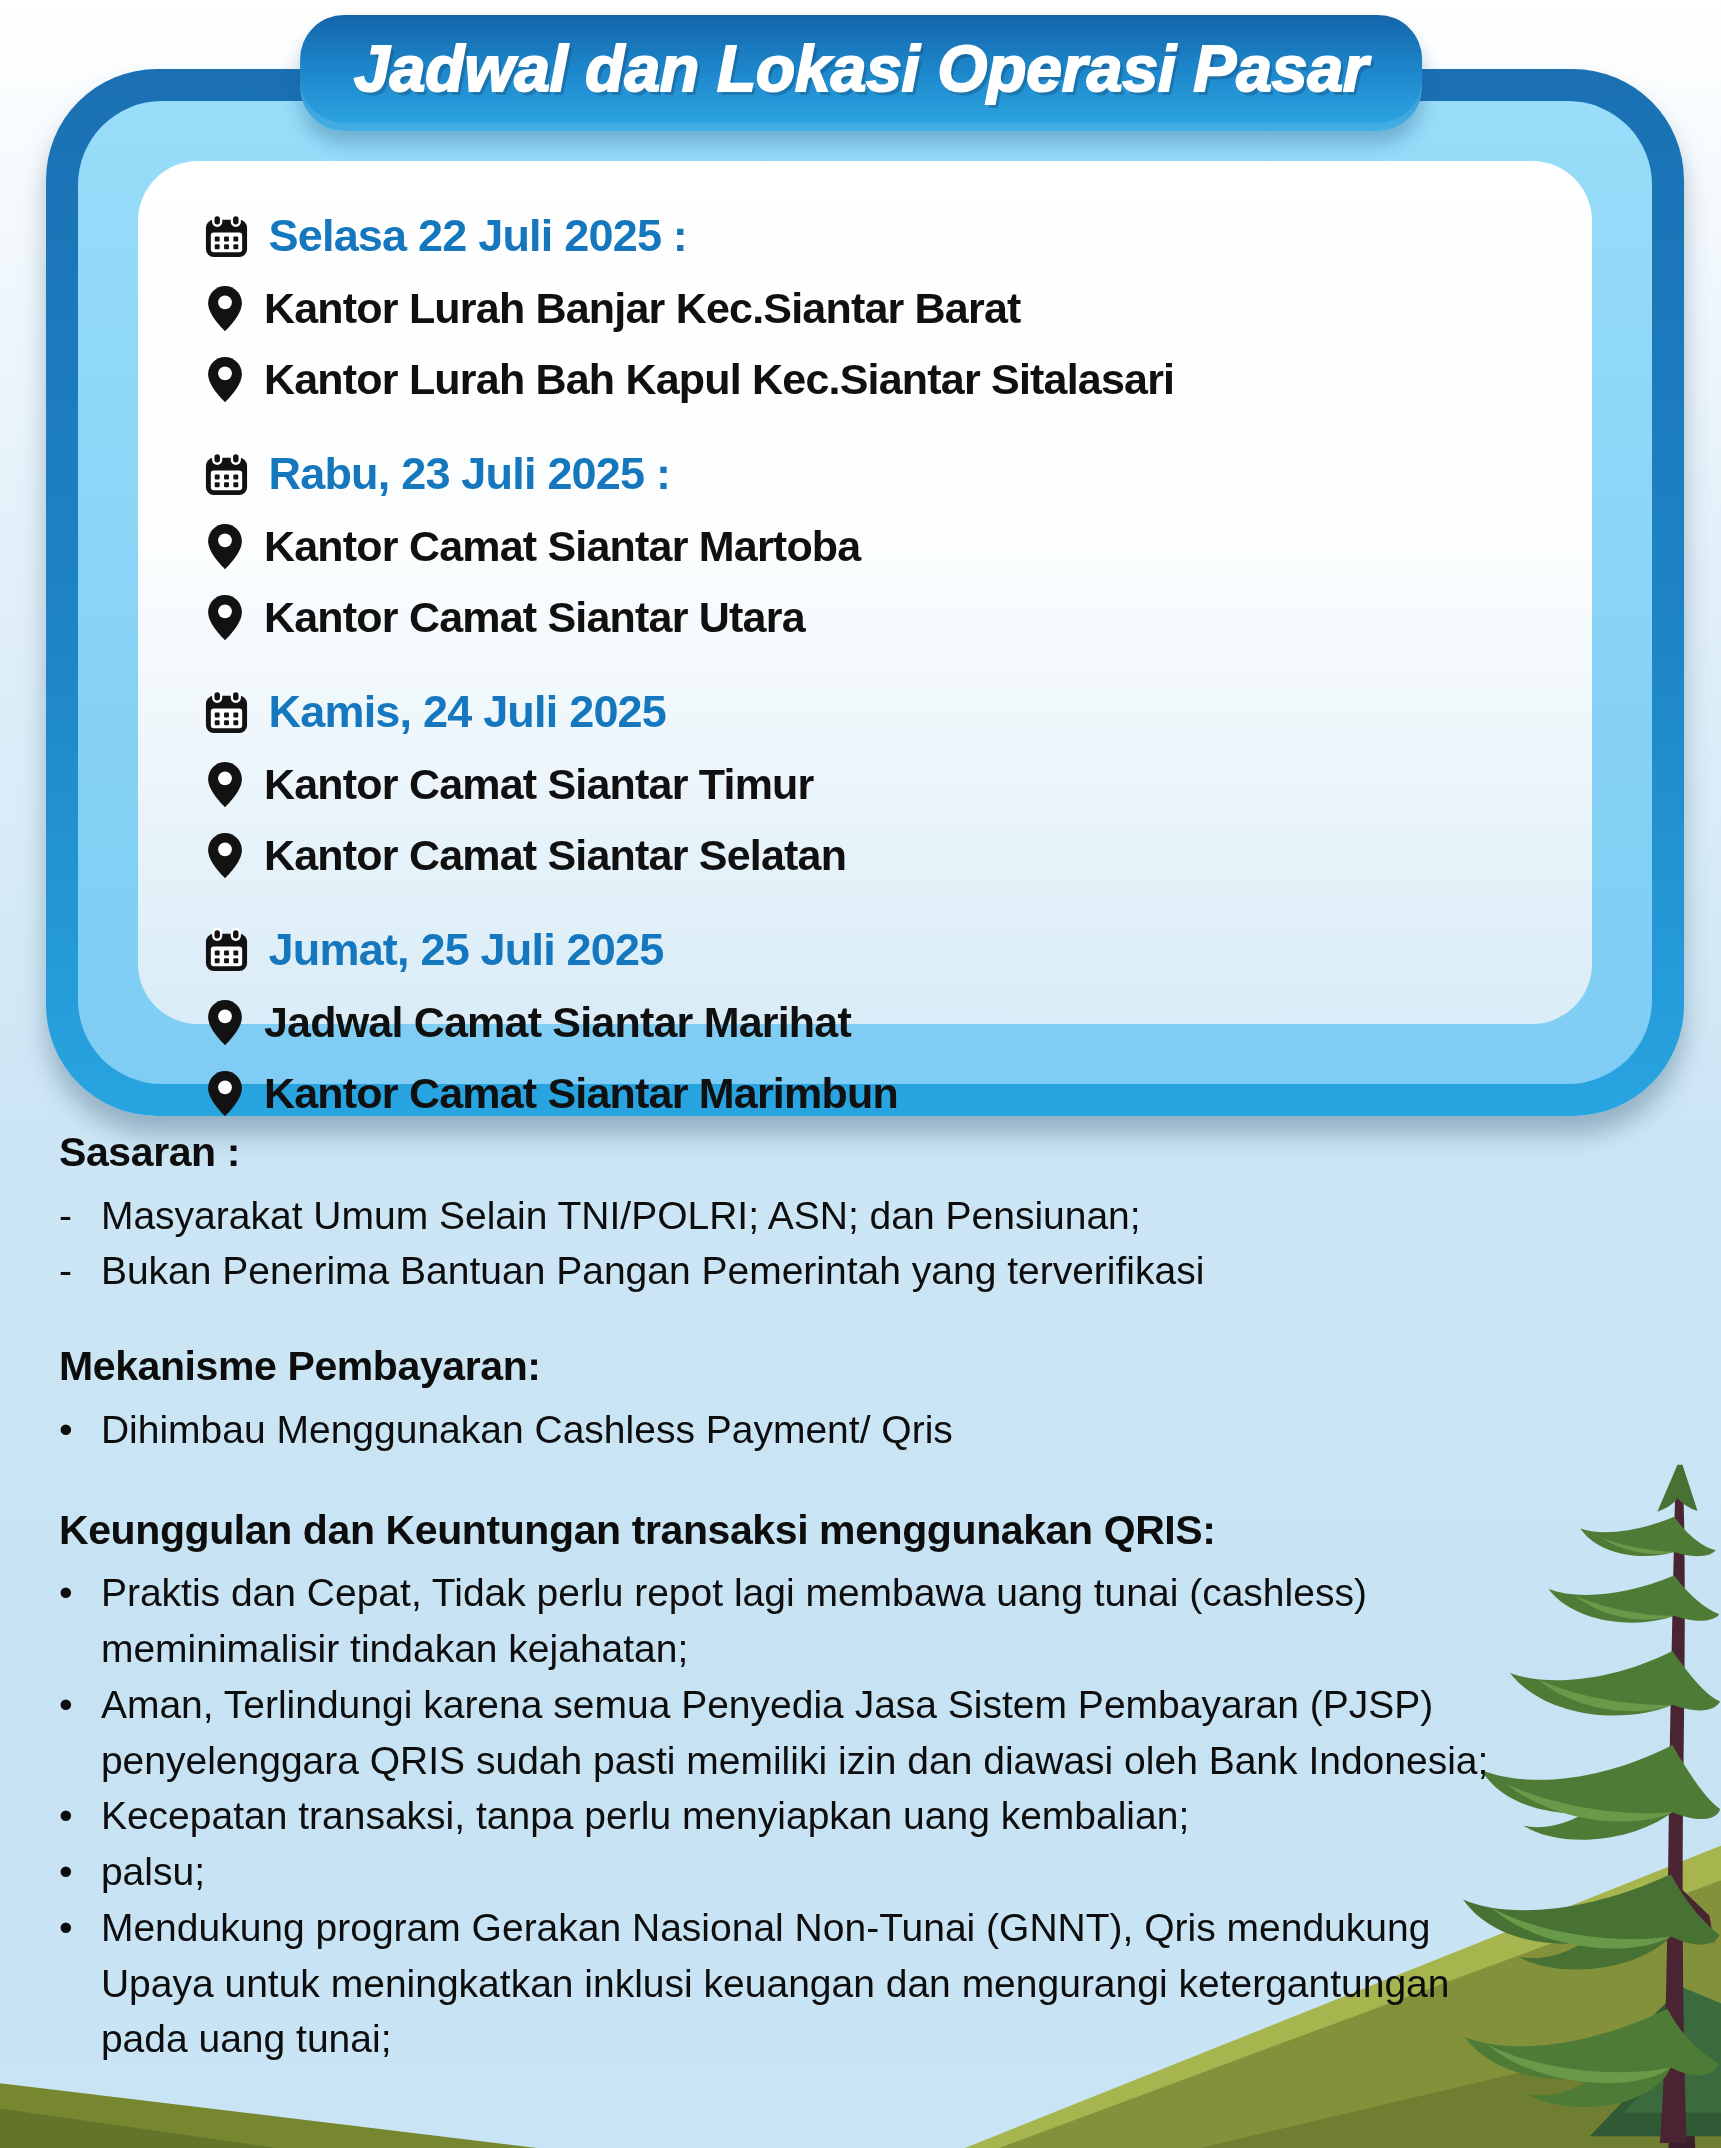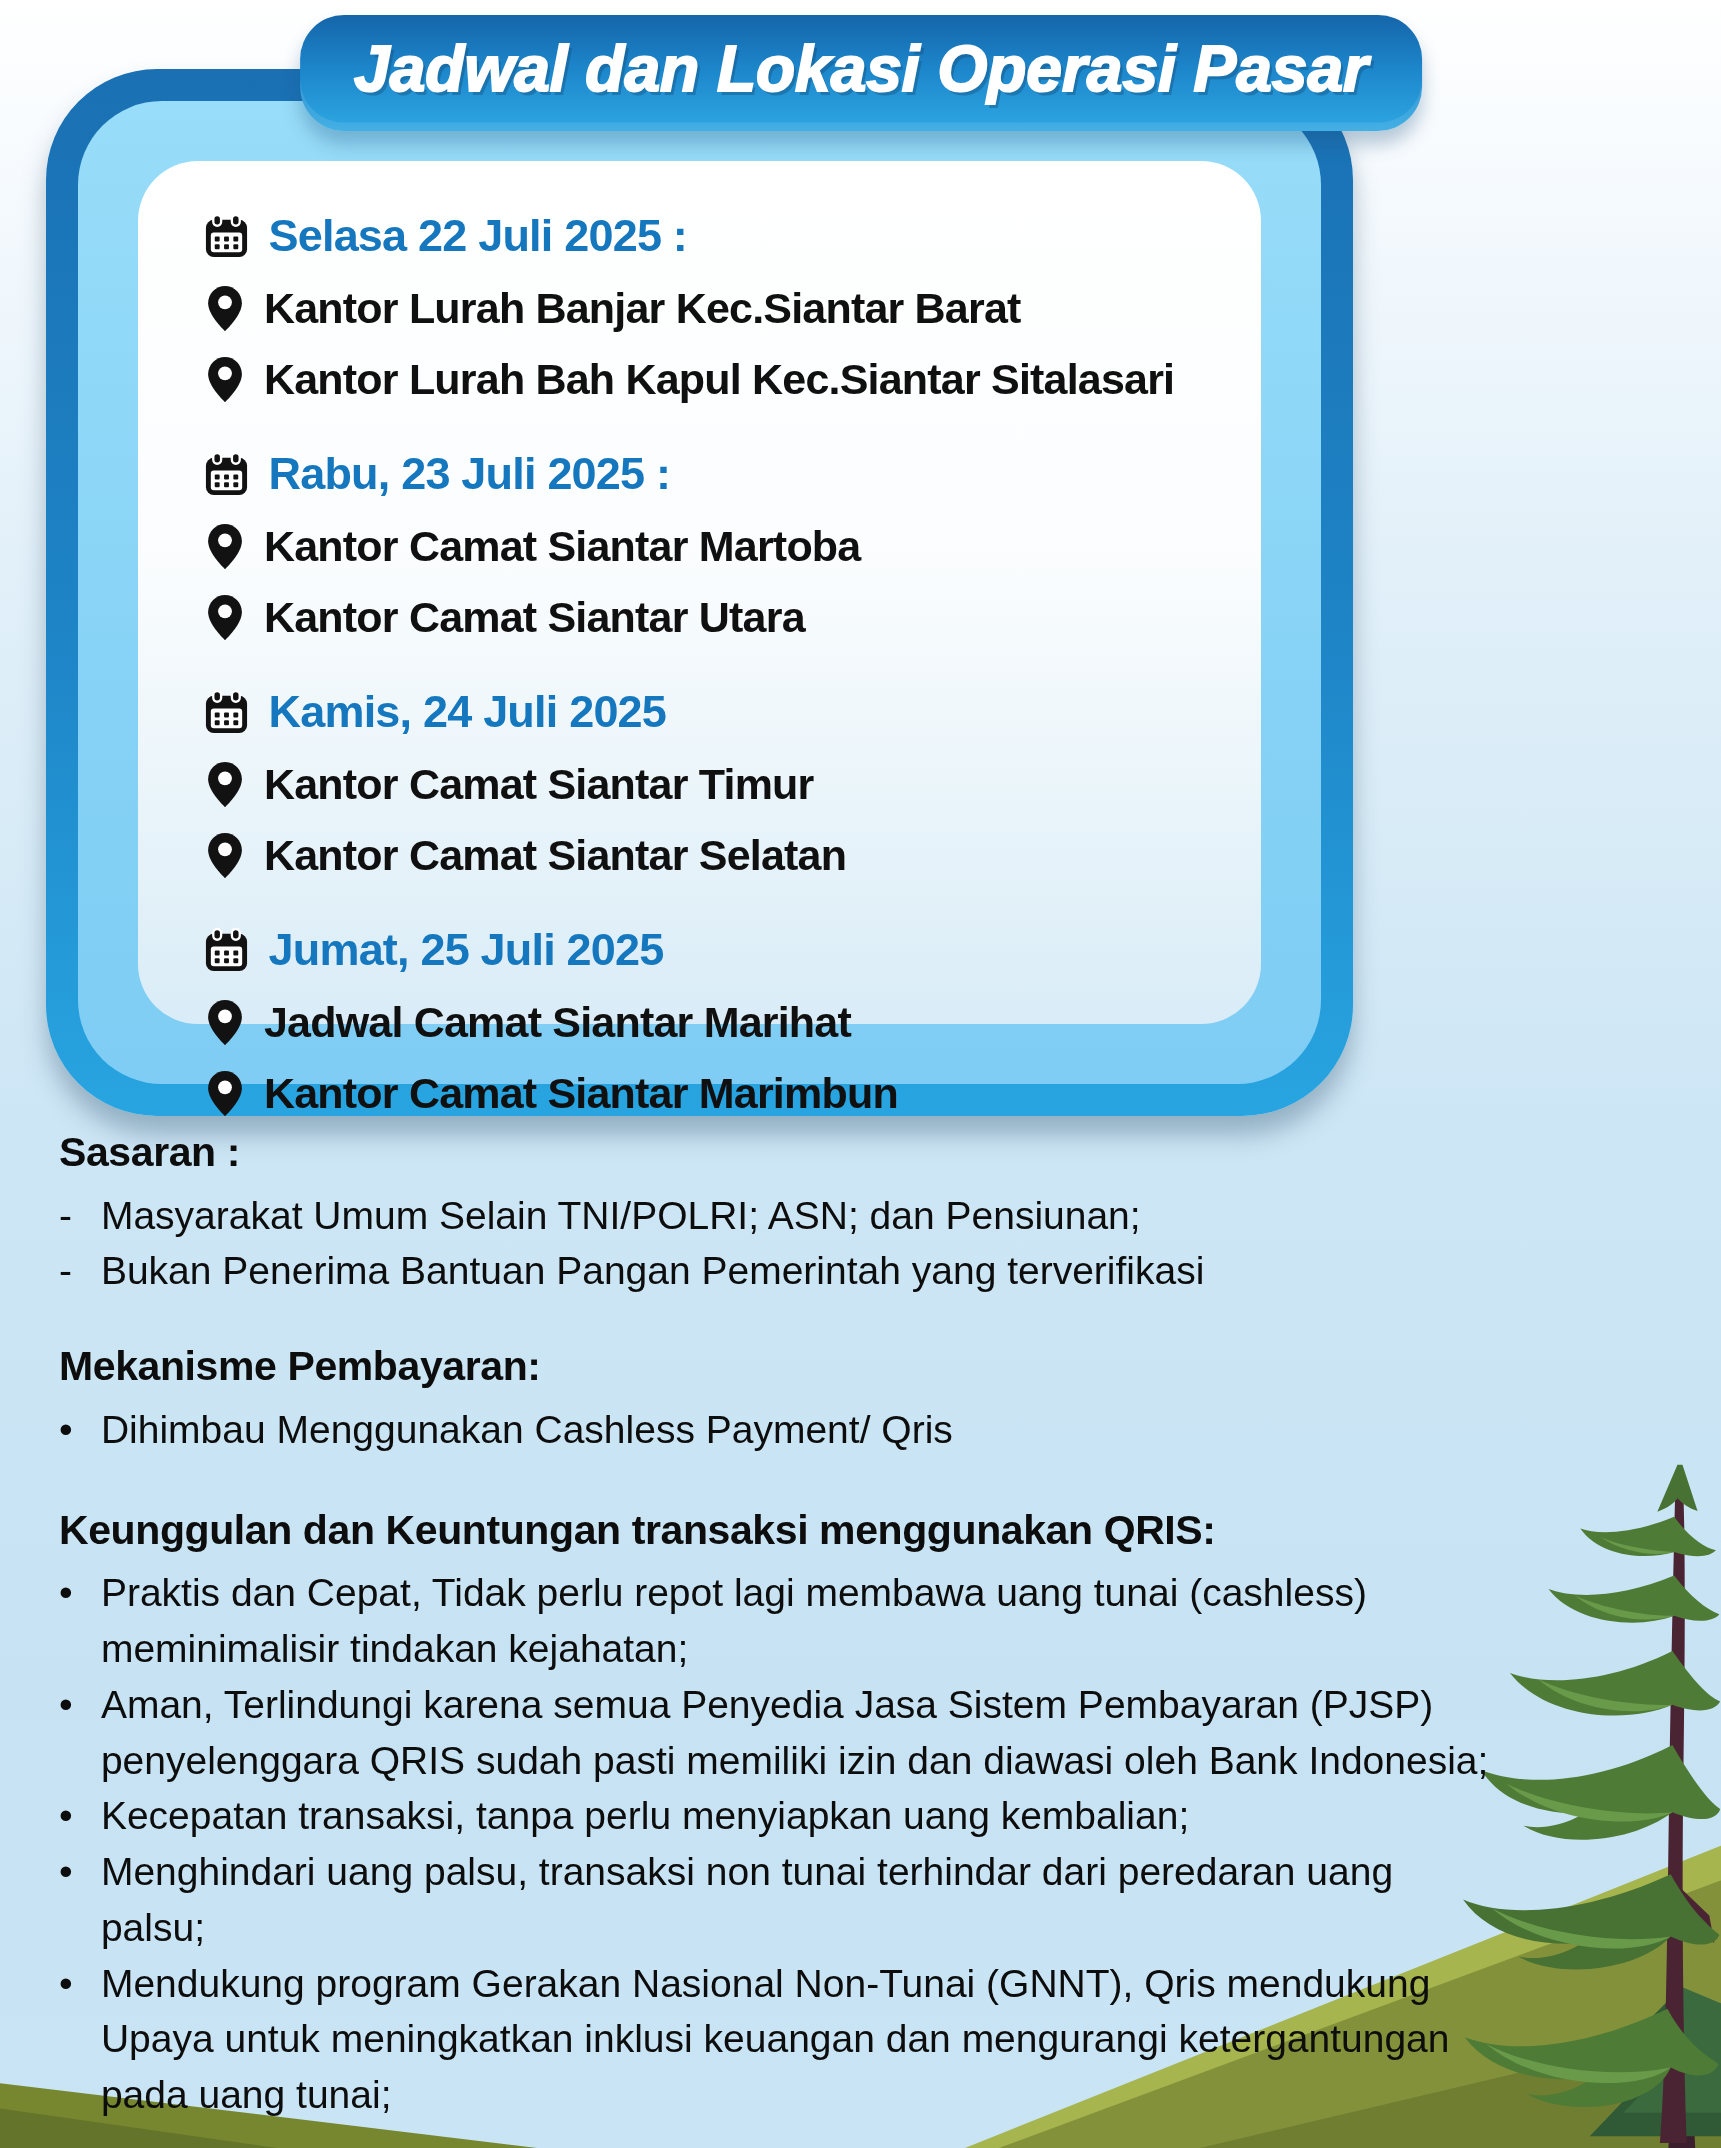--- a/index.html
+++ b/index.html
@@ -40,21 +40,21 @@
     background:#64742a;
     clip-path:polygon(0 10%,100% 100%,0 100%);
   }
 
   
   .pine-tree{position:absolute;left:1458px;top:1458px;width:263px;height:690px;}
   .corner-tree{position:absolute;right:0;top:1987px;width:149px;height:161px;}
 
   
   .schedule-box{
-    position:absolute;left:46px;top:69px;width:1307px;height:1047px;
+    position:absolute;left:46px;top:69px;width:1638px;height:1047px;
     border-radius:111px;
     background:linear-gradient(180deg,#1a70b3 0%,#1e85c7 55%,#28a5e1 100%);
     box-shadow:0 18.5px 25px rgba(55,90,115,.38);
     z-index:3;
   }
   .schedule-box .inner{
     position:absolute;inset:32px;border-radius:84px;
     background:linear-gradient(180deg,#98ddf9 0%,#86d2f6 60%,#7fcdf4 100%);
   }
   .schedule-box .content{
@@ -316,21 +316,20 @@
     </div>
     <div class="li">
       <span class="marker">•</span>
       <span class="lines">
         <span>Kecepatan transaksi, tanpa perlu menyiapkan uang kembalian;</span>
       </span>
     </div>
     <div class="li">
       <span class="marker">•</span>
       <span class="lines">
-        <span>Menghindari uang palsu, transaksi non tunai terhindar dari peredaran uang</span>
         <span>palsu;</span>
       </span>
     </div>
     <div class="li">
       <span class="marker">•</span>
       <span class="lines">
         <span>Mendukung program Gerakan Nasional Non-Tunai (GNNT), Qris mendukung</span>
         <span>Upaya untuk meningkatkan inklusi keuangan dan mengurangi ketergantungan</span>
         <span>pada uang tunai;</span>
       </span>

